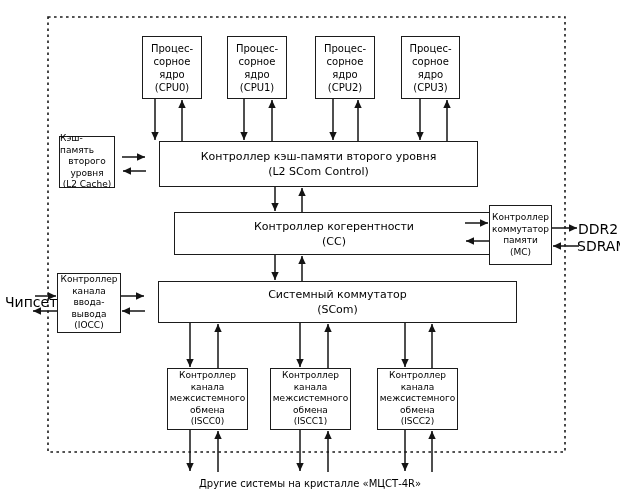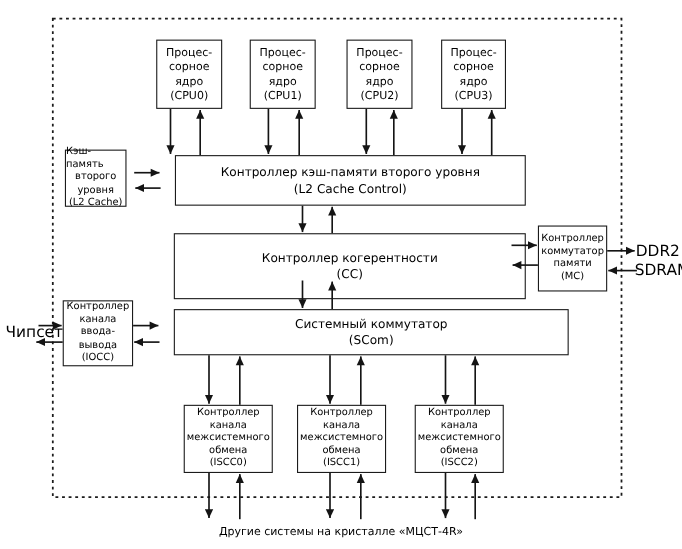--- a/index.html
+++ b/index.html
@@ -62,24 +62,24 @@
 
   <div class="box tiny" style="left:59px;top:136px;width:56px;height:52px">
     <div>Кэш-память</div>
     <div>второго</div>
     <div>уровня</div>
     <div class="bname">(L2 Cache)</div>
   </div>
 
   <div class="box wide" style="left:146px;top:141px;width:319px;height:46px">
     <div>Контроллер кэш-памяти второго уровня</div>
-    <div class="bname">(L2 Cache Control)</div>
+    <div class="bname">(L2 SCom Control)</div>
   </div>
 
-  <div class="box wide" style="left:145px;top:212px;width:320px;height:60px">
+  <div class="box wide" style="left:161px;top:212px;width:320px;height:43px">
     <div>Контроллер когерентности</div>
     <div class="bname">(CC)</div>
   </div>
 
   <div class="box tiny" style="left:489px;top:205px;width:63px;height:60px">
     <div>Контроллер</div>
     <div>коммутатор</div>
     <div>памяти</div>
     <div class="bname">(MC)</div>
   </div>

